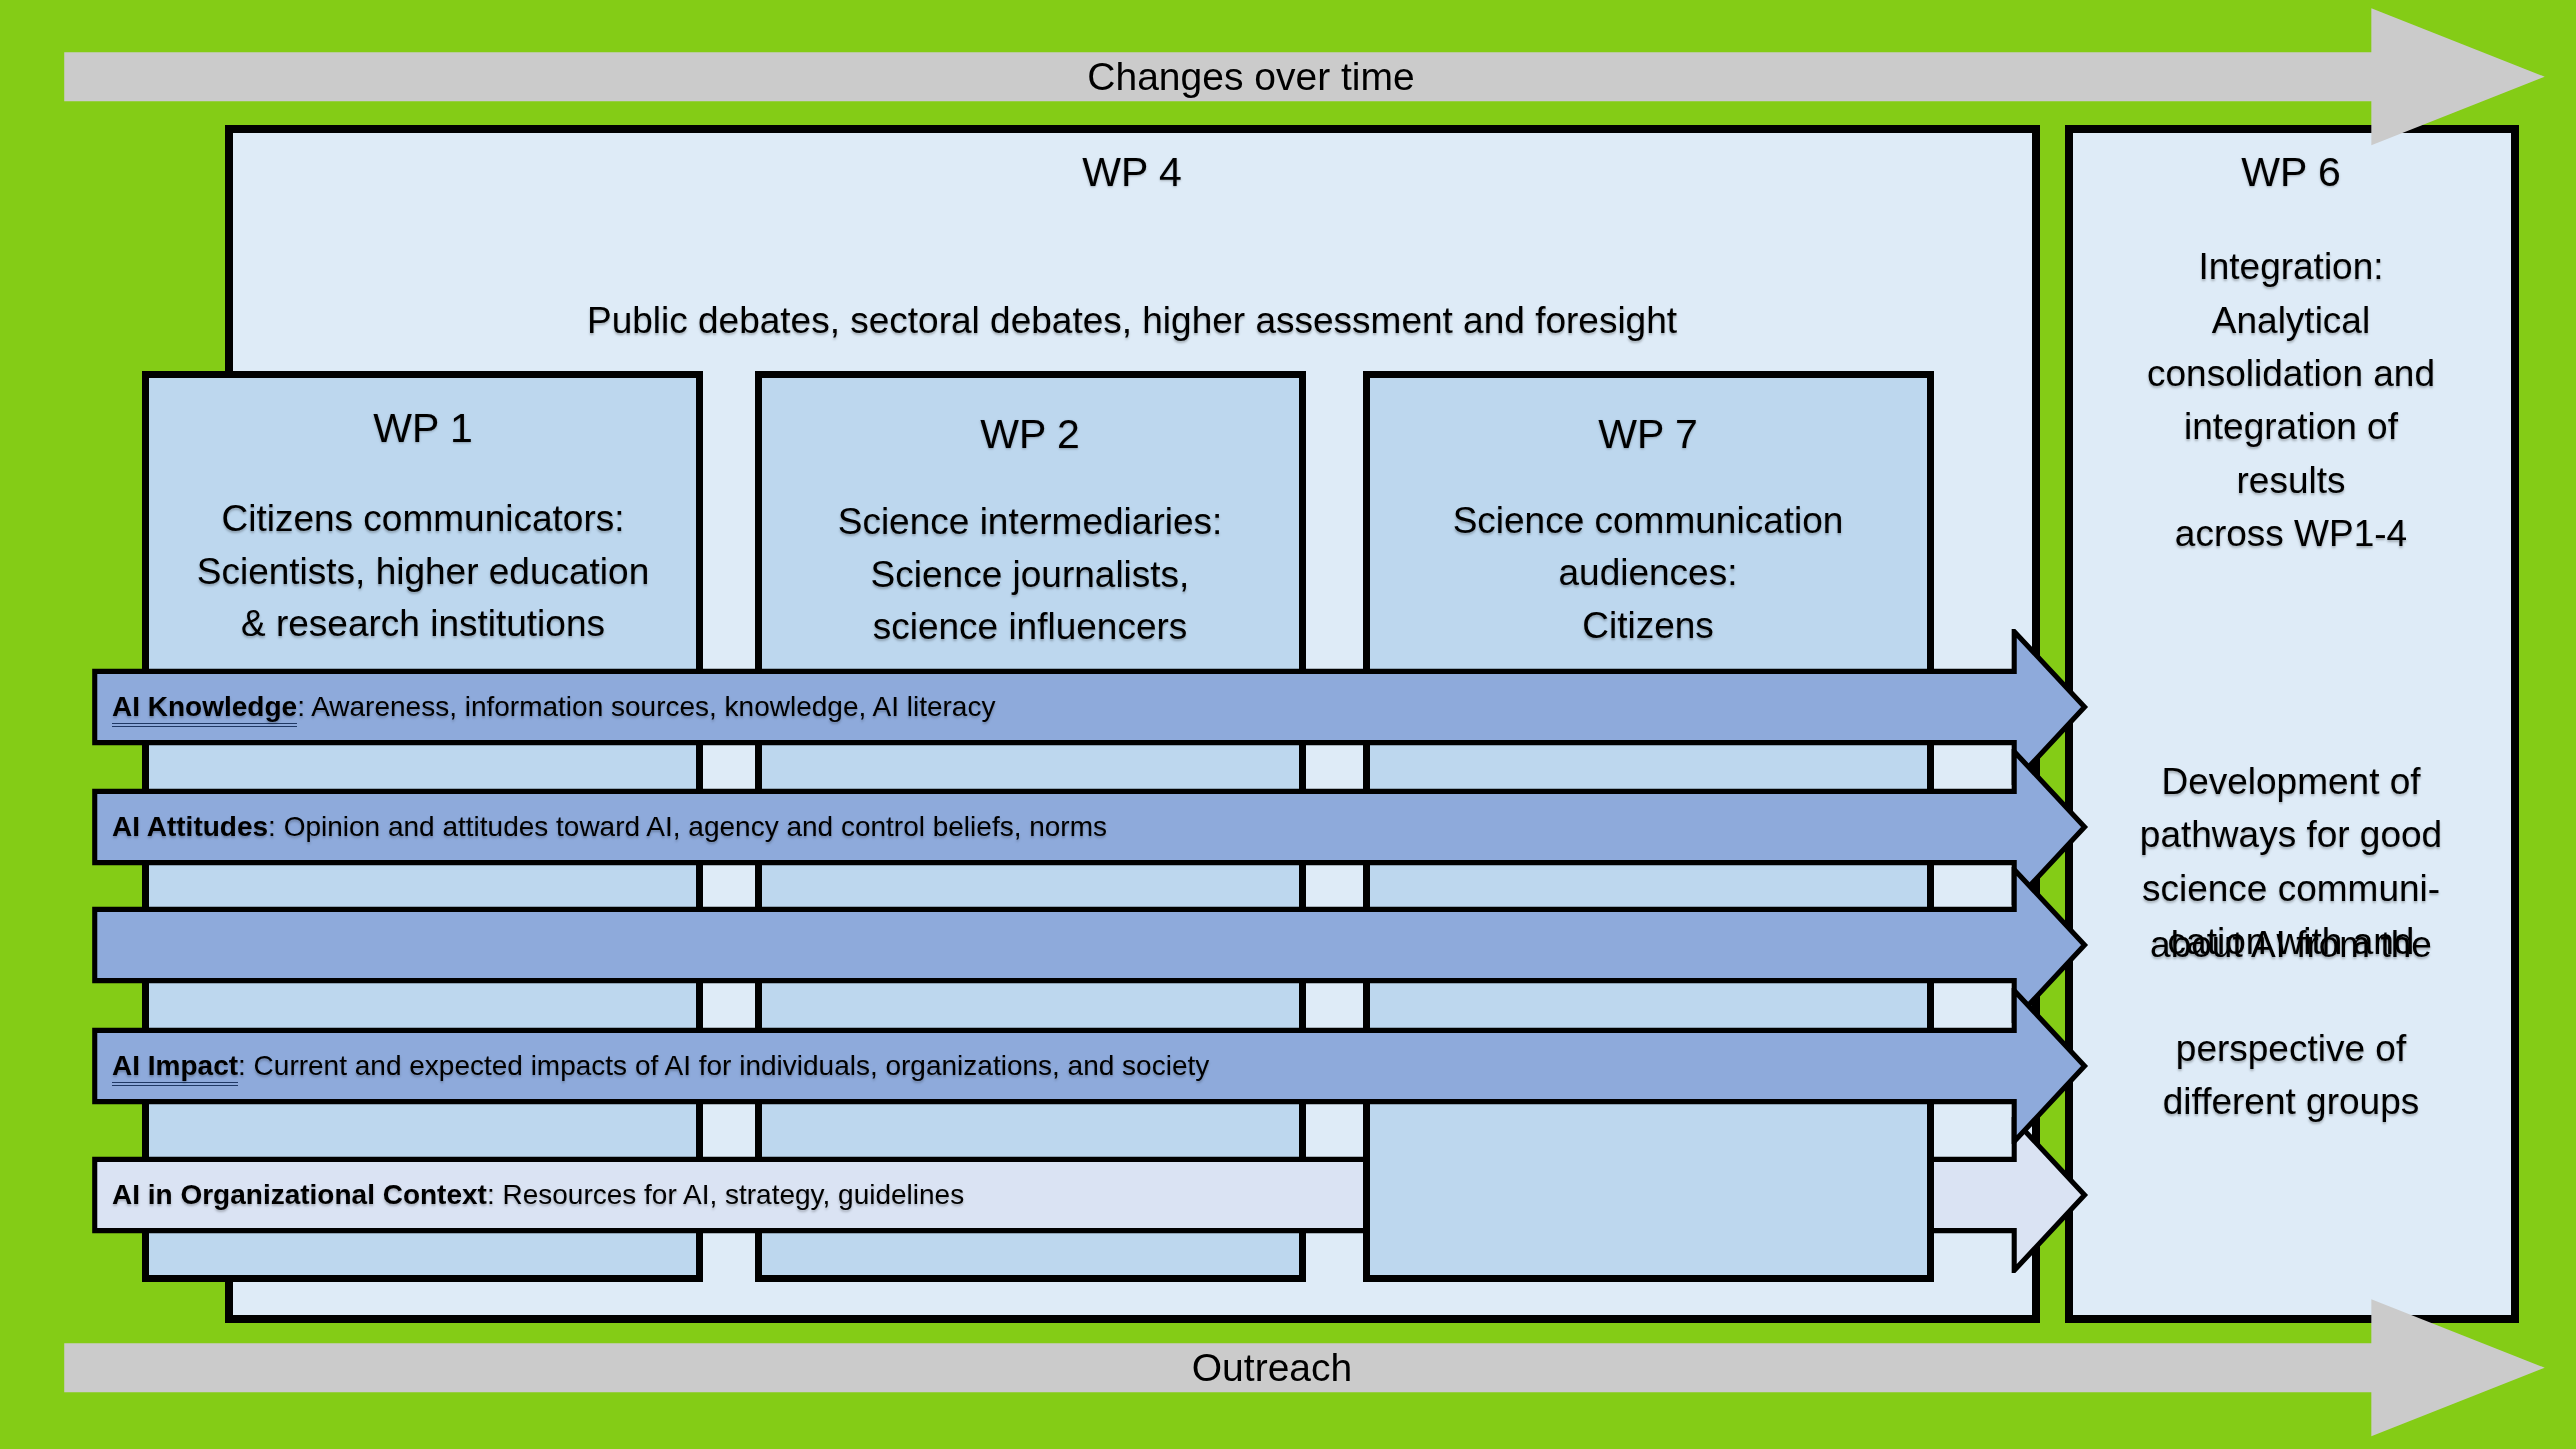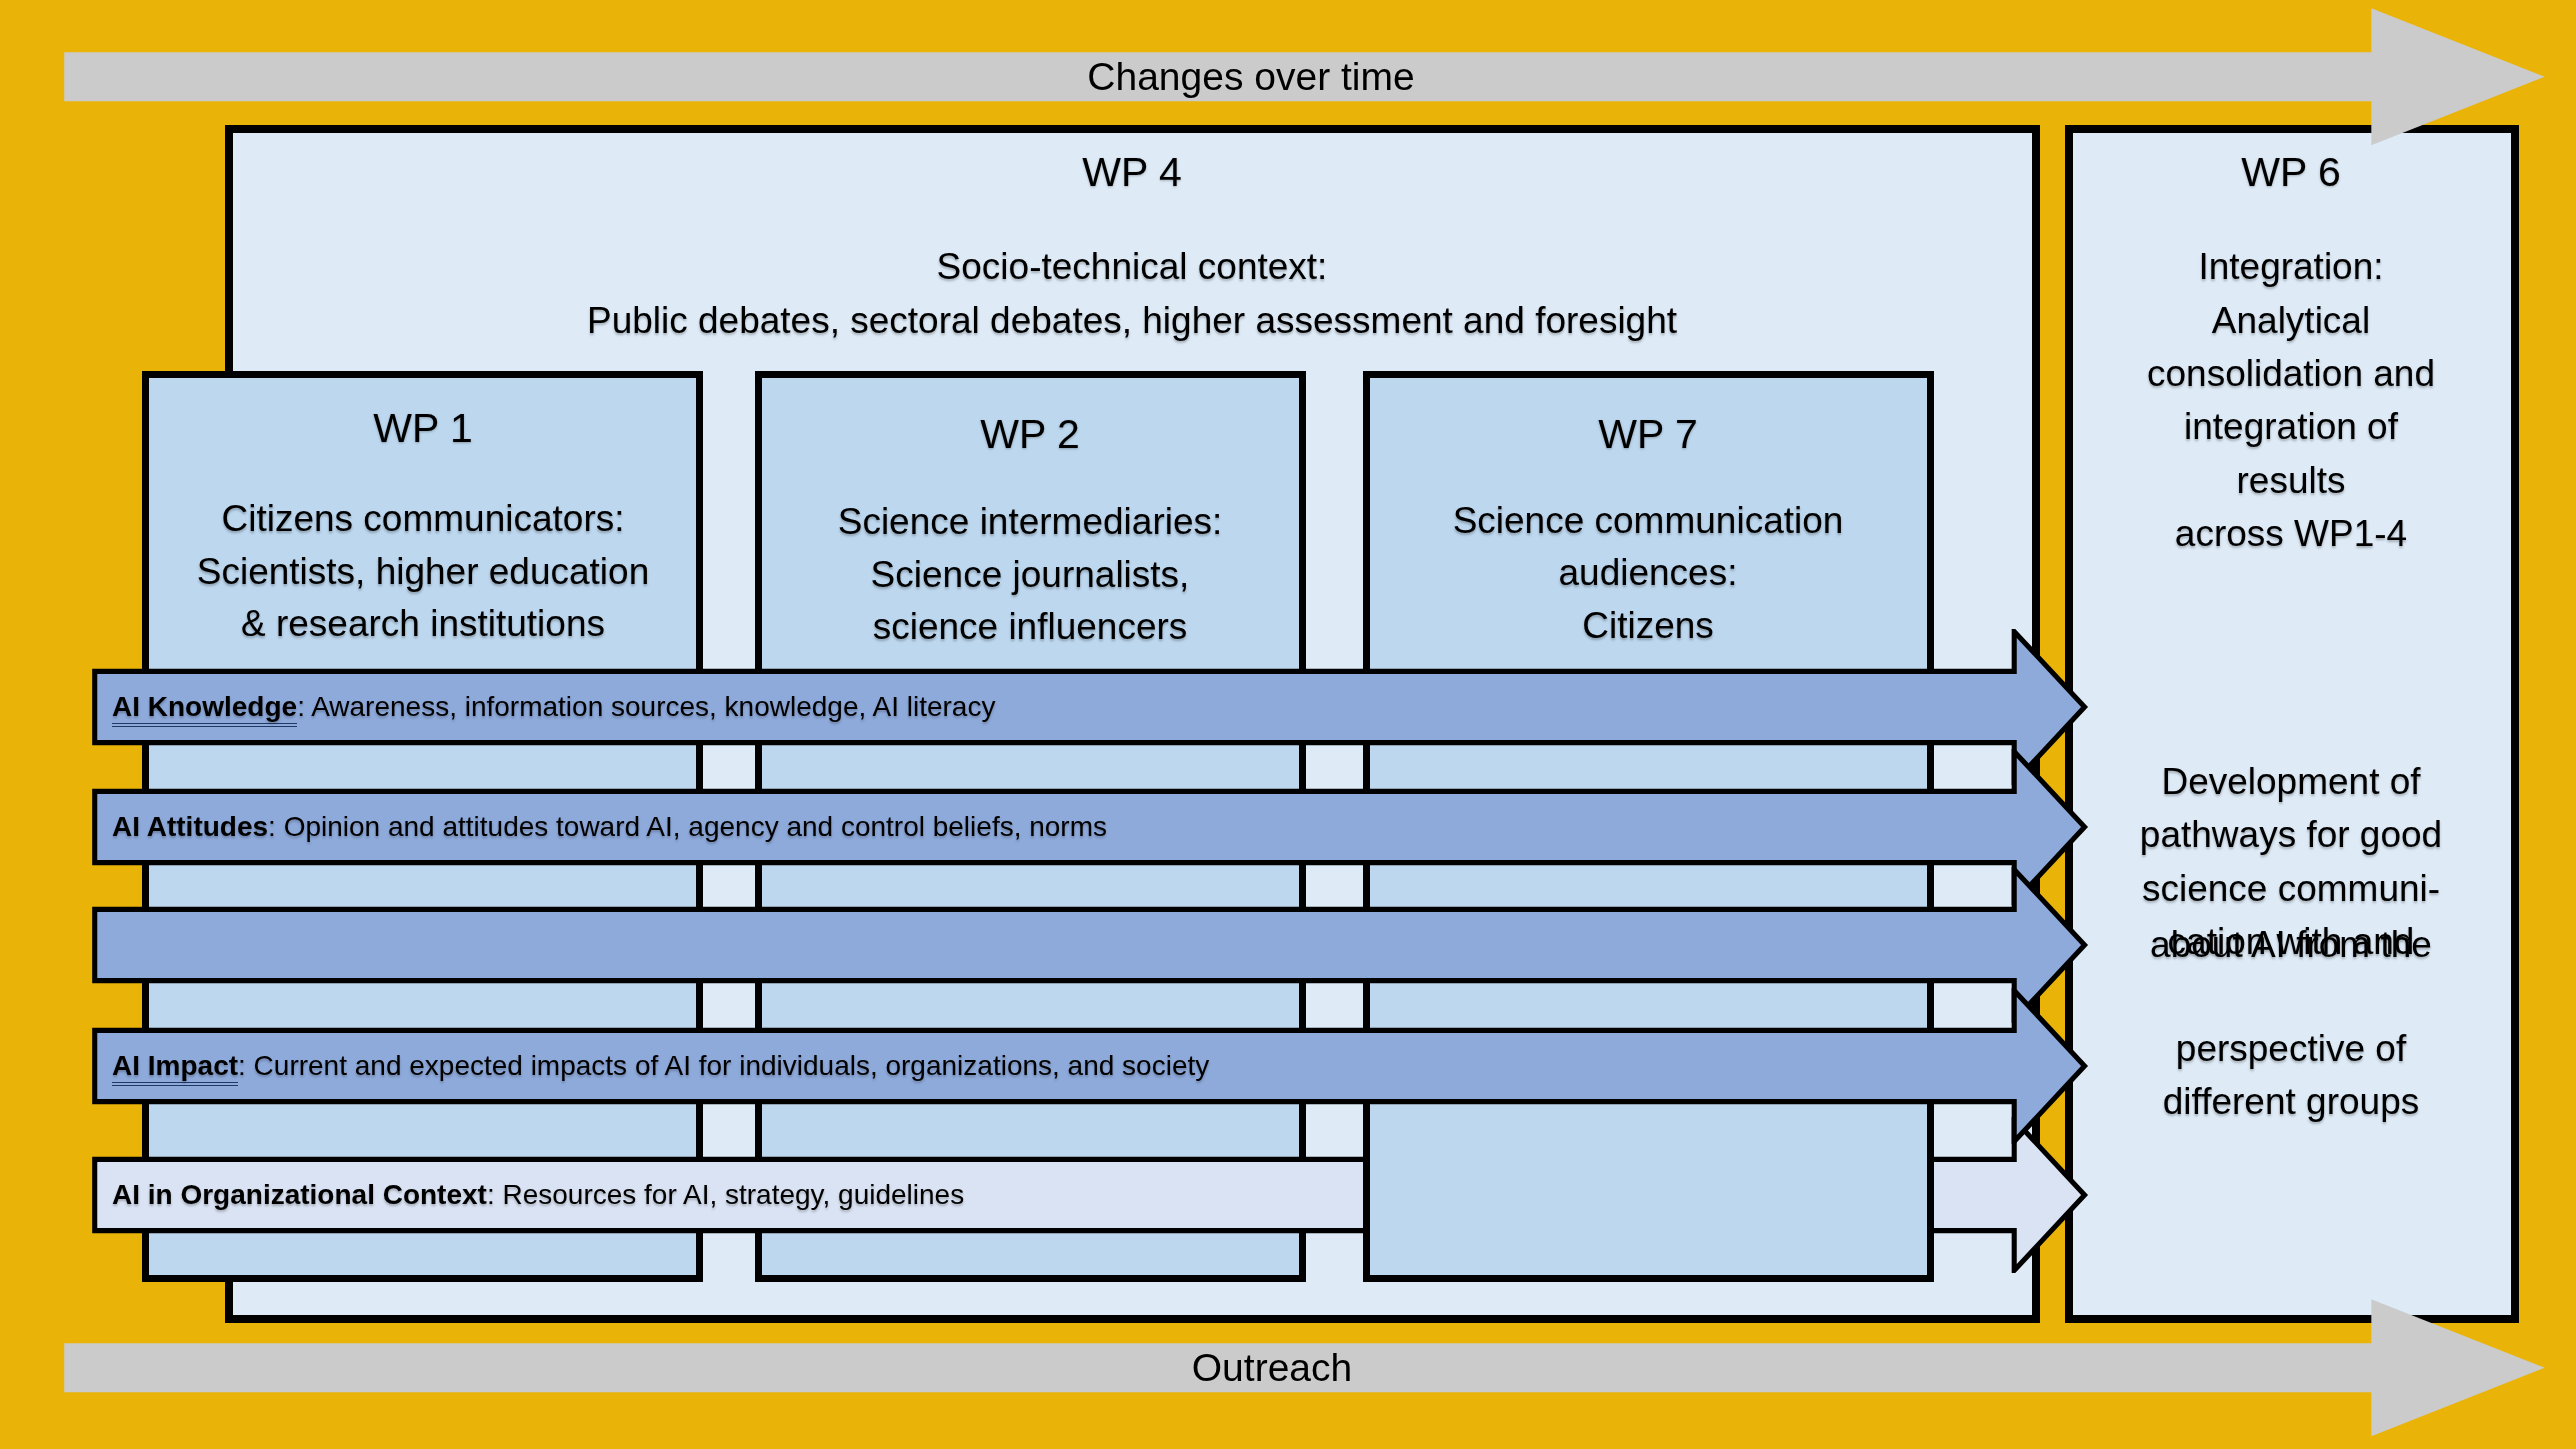--- a/index.html
+++ b/index.html
@@ -1,16 +1,16 @@
 <!DOCTYPE html>
 <html style="--light: #deebf7; --mid: #bdd7ee; --arrow_dark: #8eaadb; --arrow_light: #dae3f3; --gray: #cbcbcb;font-size:13.6px"><head>
 <meta charset="utf-8">
 <style>
   html,body{margin:0;padding:0;background:#fff;}
-  #canvas{position:relative;width:2576px;height:1449px;background:#eab308;overflow:hidden;
+  #canvas{position:relative;width:2576px;height:1449px;background:#84cc16;overflow:hidden;
           font-family:"Liberation Sans",sans-serif;color:#000;}
   
   .box{position:absolute;box-sizing:border-box;border:8.5px solid #000;}
   .box.lightfill{background:var(--light);}
   .box.midfill{background:var(--mid);border-width:7.6px;}
   
   .t{position:absolute;transform:translate(-50%,-50%);white-space:nowrap;z-index:6;
      text-shadow:0 1.7px 2.5px rgba(0,0,0,0.28);}
   .b{font-weight:400;}
   .f48{font-size:41px;}
@@ -40,21 +40,20 @@
   </svg>
   <div class="t graylabel" style="left:1251px;top:77px">Changes over time</div>
 
   <svg class="graysvg" style="top:1295px" viewBox="0 0 2950 175">
     <path d="M12,57 H2740 V5 L2945,86 L2740,167 V115 H12 Z"></path>
   </svg>
   <div class="t graylabel" style="left:1272px;top:1368px">Outreach</div>
 
   <div class="box lightfill z1" style="left:225px;top:125px;width:1815px;height:1198px"></div>
   <div class="t f48 b" style="left:1132px;top:172px">WP 4</div>
-  <div class="t f44 b" style="left:1132px;top:267px">Socio-technical context:</div>
   <div class="t f44" style="left:1132px;top:321px">Public debates, sectoral debates, higher assessment and foresight</div>
 
   <div class="box lightfill z1" style="left:2065px;top:125px;width:454px;height:1198px"></div>
   <div class="t f48 b" style="left:2291px;top:172px">WP 6</div>
   <div class="t f44 b" style="left:2291px;top:267px">Integration:</div>
   <div class="t f44" style="left:2291px;top:321px">Analytical</div>
   <div class="t f44" style="left:2291px;top:374px">consolidation and</div>
   <div class="t f44" style="left:2291px;top:427px">integration of</div>
   <div class="t f44" style="left:2291px;top:481px">results</div>
   <div class="t f44" style="left:2291px;top:534px">across WP1-4</div>

